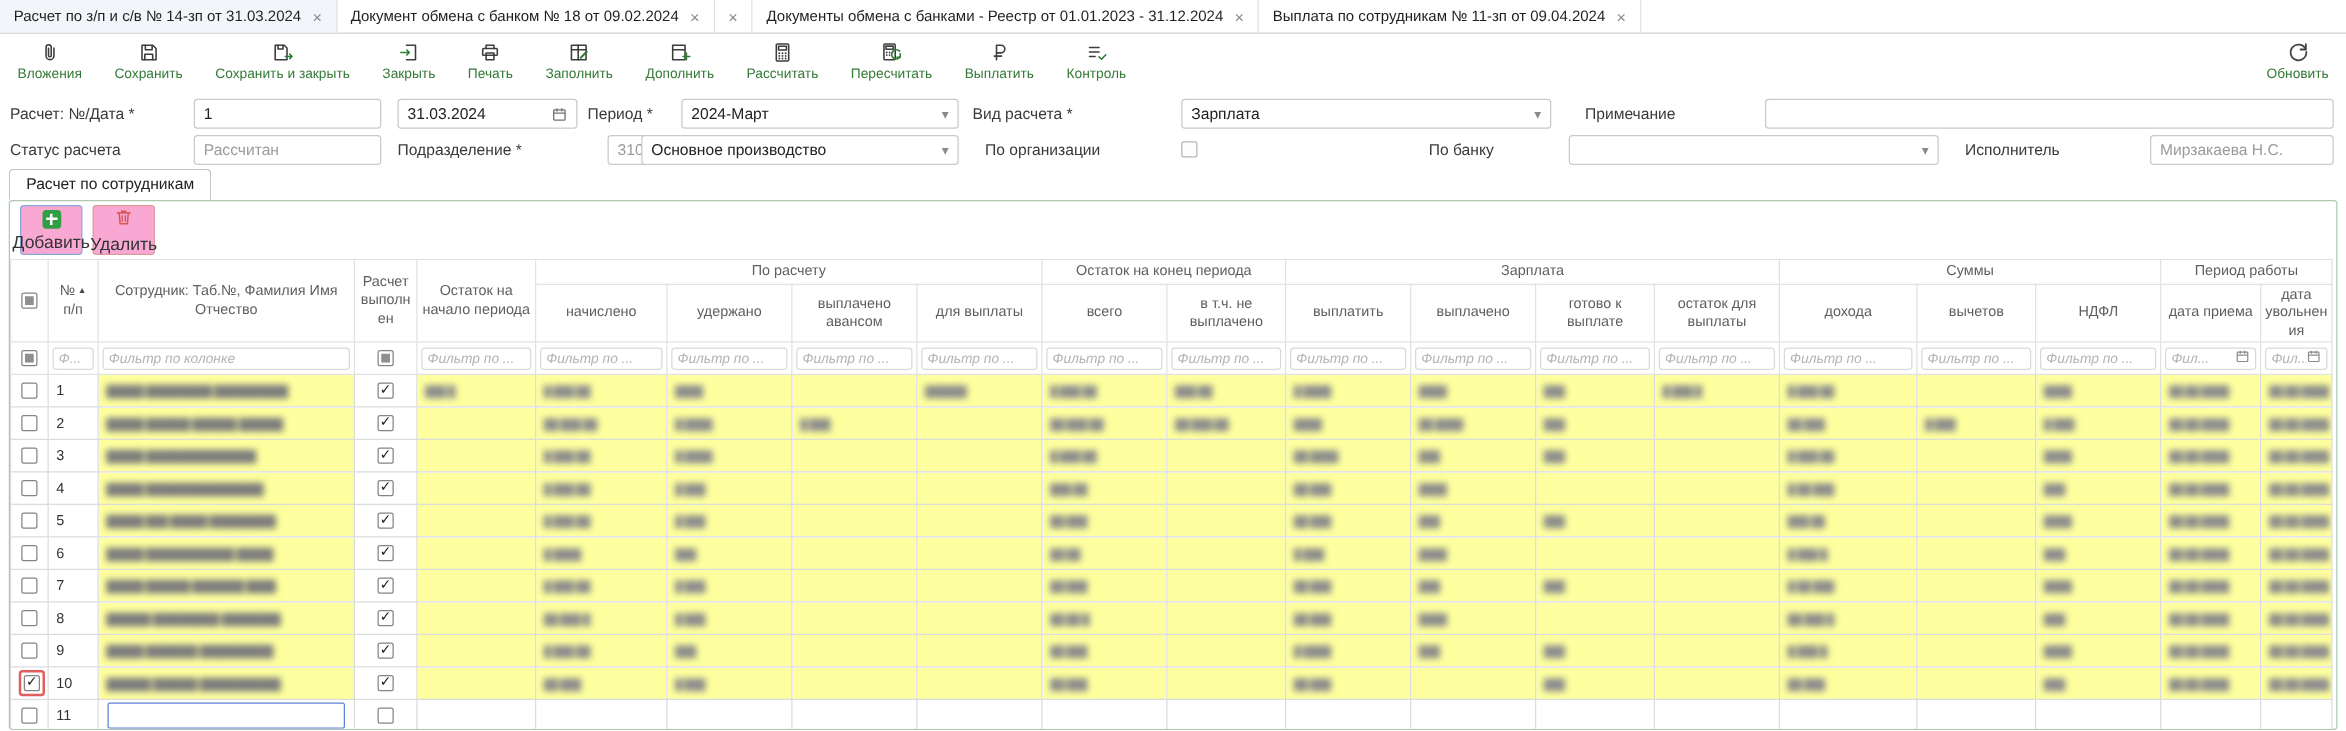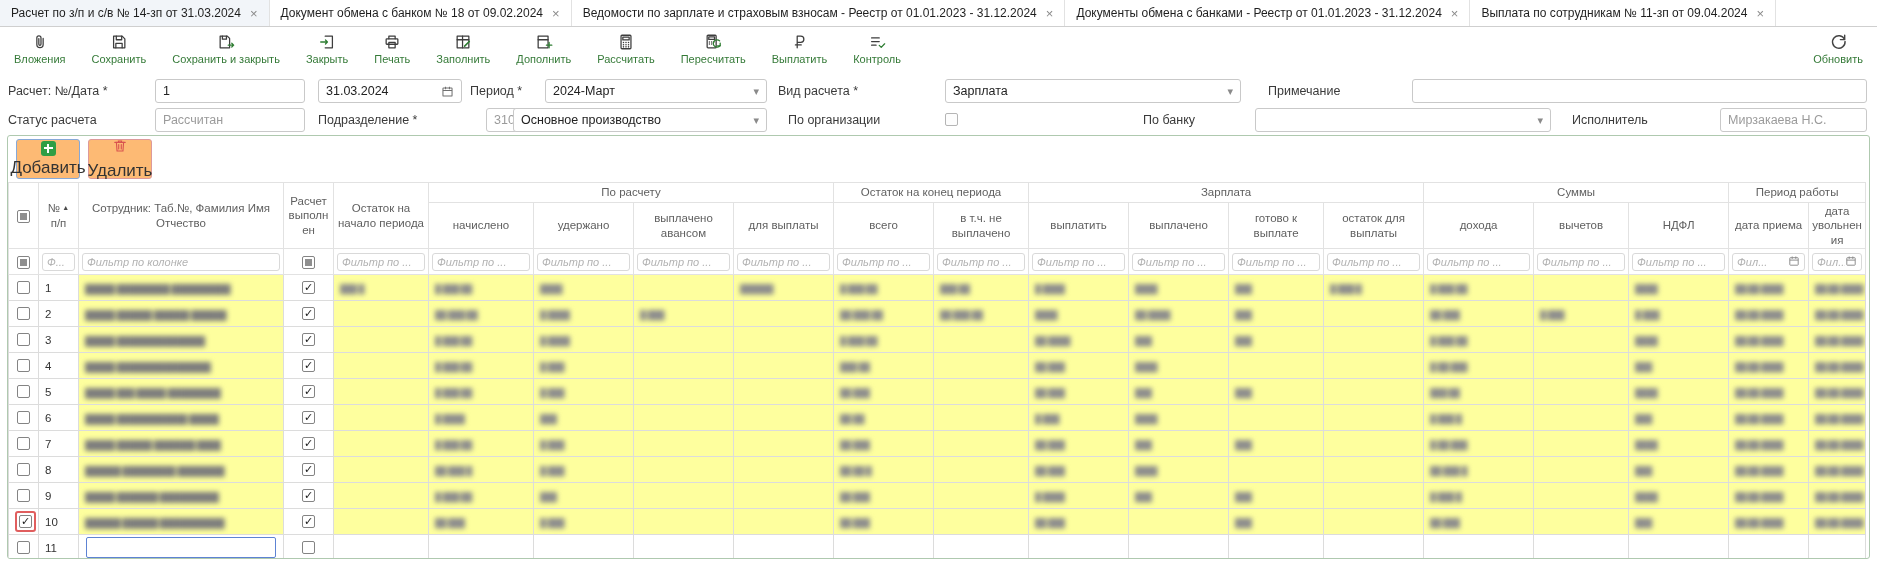--- a/index.html
+++ b/index.html
@@ -36,22 +36,22 @@
   .cbx { width:13px; height:13px; border:1px solid #b5b5b5; border-radius:2px; background:#fdfdfd; position:absolute; }
 
   
   .subtabs { height:25px; padding-left:7px; position:relative; z-index:2; }
   .subtab { display:inline-block; padding:4px 13px 5px 13px; border:1px solid #c3c3c3; border-bottom:1px solid #fff;
             border-radius:4px 4px 0 0; background:#fff; font-size:12.5px; color:#222; margin-bottom:-1px; cursor:pointer; }
 
   
   .panel { margin:0 7px; height:424px; border:1px solid #afc9af; border-radius:3px; background:#fff; overflow:hidden; }
   .grid-toolbar { display:flex; align-items:center; padding:3px 8px; gap:8px; }
-  .gbtn { width:64px; height:40px; border-radius:3px; background:#fdba74; display:flex; flex-direction:column;
-          align-items:center; justify-content:center; gap:2px; font-size:17px; color:#333; cursor:pointer; }
+  .gbtn { width:50px; height:40px; border-radius:3px; background:#f9a8d4; display:flex; flex-direction:column;
+          align-items:center; justify-content:center; gap:2px; font-size:14px; color:#333; cursor:pointer; }
   .gbtn.add { border:1px solid #86a8d8; }
   .gbtn.del { border:1px solid #dd9a9a; }
   .plus { width:15px; height:15px; background:#2f9e44; border-radius:3px; position:relative; }
   .plus::before, .plus::after { content:""; position:absolute; background:#fff; }
   .plus::before { left:3px; right:3px; top:6.5px; height:2px; }
   .plus::after { top:3px; bottom:3px; left:6.5px; width:2px; }
   .gt-right { margin-left:auto; display:flex; align-items:center; gap:20px; padding-right:8px; }
   .stats { font-size:12px; color:#333; }
   .stats b { font-weight:bold; }
   .stats .sp { margin-left:14px; }
@@ -99,21 +99,20 @@
   <div class="tabbar">
       <div class="tab active">
         <span class="tab-label">Расчет по з/п и с/в № 14-зп от 31.03.2024</span>
         <span class="tab-close">×</span>
       </div>
       <div class="tab">
         <span class="tab-label">Документ обмена с банком № 18 от 09.02.2024</span>
         <span class="tab-close">×</span>
       </div>
       <div class="tab">
-        <span class="tab-label">Ведомости по зарплате и страховым взносам - Реестр от 01.01.2023 - 31.12.2024</span>
         <span class="tab-close">×</span>
       </div>
       <div class="tab">
         <span class="tab-label">Документы обмена с банками - Реестр от 01.01.2023 - 31.12.2024</span>
         <span class="tab-close">×</span>
       </div>
       <div class="tab">
         <span class="tab-label">Выплата по сотрудникам № 11-зп от 09.04.2024</span>
         <span class="tab-close">×</span>
       </div>
@@ -292,20 +291,25 @@
         <span></span>
         <span class="chev">▾</span>
       </div>
       <span class="flabel" style="left:1572px">Исполнитель</span>
       <div class="inputbox disabled" style="left:1720px;width:147px">
         <span>Мирзакаева Н.С.</span>
       </div>
     </div>
   </div>
 
+  <div class="subtabs">
+    <div class="subtab">
+      <span>Расчет по сотрудникам</span>
+    </div>
+  </div>
 
   <div class="panel">
     <div class="grid-toolbar">
       <div class="gbtn add">
         <span class="plus"></span>
         <span class="glabel">Добавить</span>
       </div>
       <div class="gbtn del">
         <span class="icn"><svg viewBox="0 0 20 20" width="16" height="16" fill="none" stroke="#d9534f" stroke-width="1.4" stroke-linecap="round">
               <path d="M3.5 5.5h13M8 5.5V3.8h4v1.7"></path>

